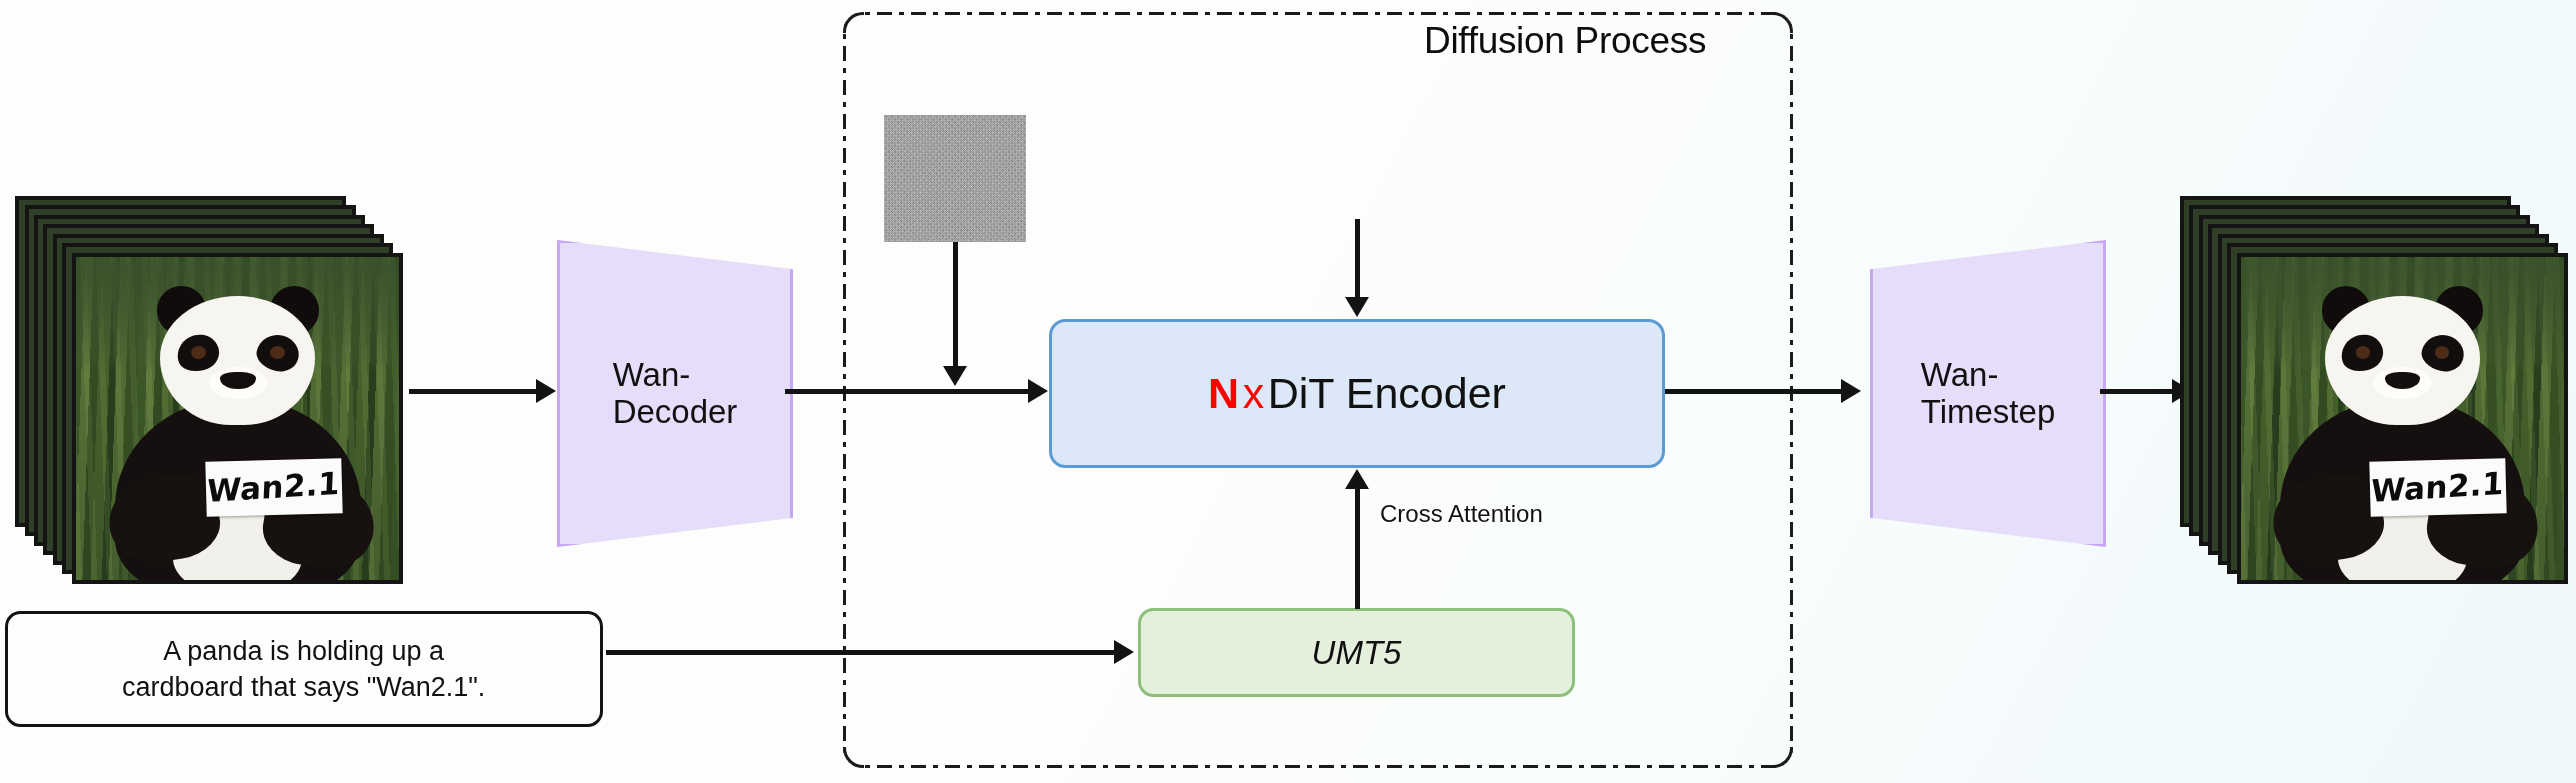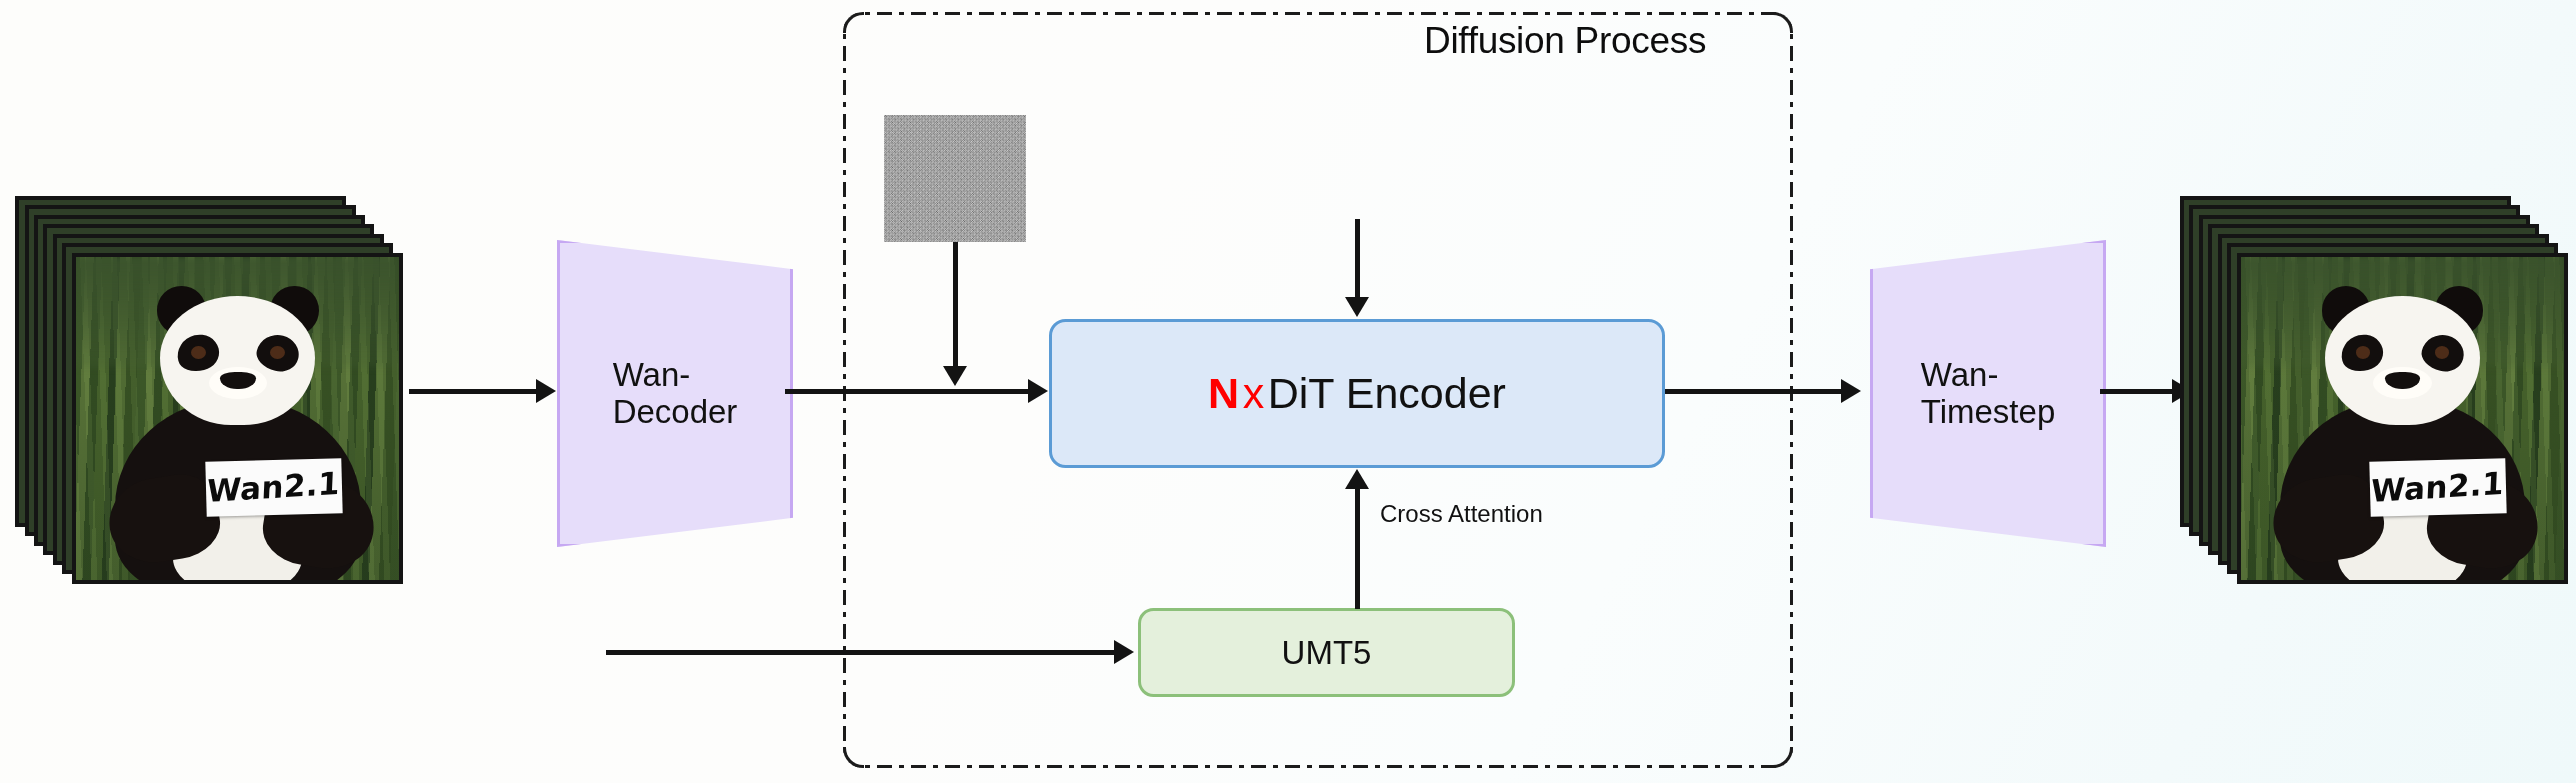--- a/index.html
+++ b/index.html
@@ -255,25 +255,26 @@
     width: 616px; height: 149px;
     background: #dce8f8;
     border: 3px solid #5b9bd5;
     border-radius: 16.5px;
     font-size: 43px;
   }
   .dit .n { color: #ff0000; font-weight: 700; }
   .dit .x { color: #ff0000; font-weight: 400; padding: 0 3.5px; }
   .umt5 {
     left: 1138px; top: 608px;
-    width: 377px; height: 89px;
+    width: 437px; height: 89px;
     background: #e4f0dc;
     border: 3px solid #8cc07a;
     border-radius: 15.4px;
     font-size: 33px;
+    font-style: italic;
   }
   .prompt {
     left: 4.7px; top: 611px;
     width: 598px; height: 116px;
     background: #fdfdfd;
     border: 3.5px solid #131313;
     border-radius: 15.4px;
     font-size: 27px;
     line-height: 1.35;
     padding: 0 16.5px;
@@ -431,20 +432,26 @@
         <div class="pupil pupil-r"></div>
         <div class="muzzle"></div>
         <div class="nose"></div>
         <div class="sign">
           <span>Wan2.1</span>
         </div>
       </div>
     </div>
   </div>
 
+  <div class="rbox prompt">
+    <div>
+      <div>A panda is holding up a</div>
+      <div>cardboard that says "Wan2.1".</div>
+    </div>
+  </div>
 
   <div class="hline" style="left:606px; top:650px; width:509px;"></div>
   <div class="arrow-r" style="left:1114px; top:640px;"></div>
 
   <div class="rbox umt5">
     <span>UMT5</span>
   </div>
 
   <div class="vline" style="left:1355px; top:489px; height:120px;"></div>
   <div class="arrow-u" style="left:1345px; top:469px;"></div>

